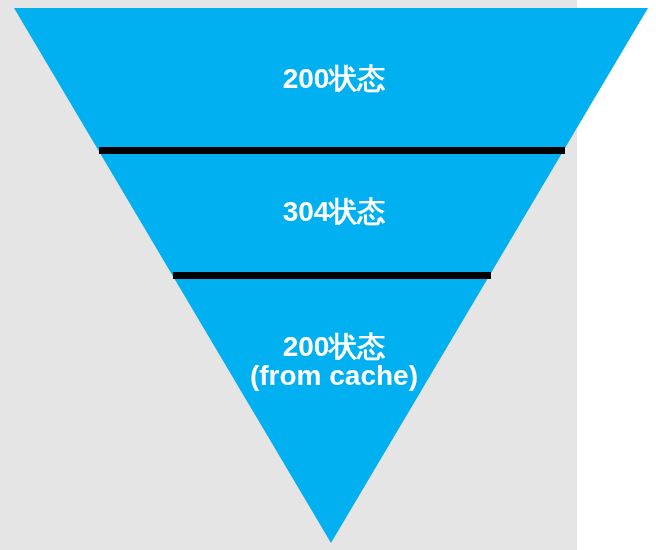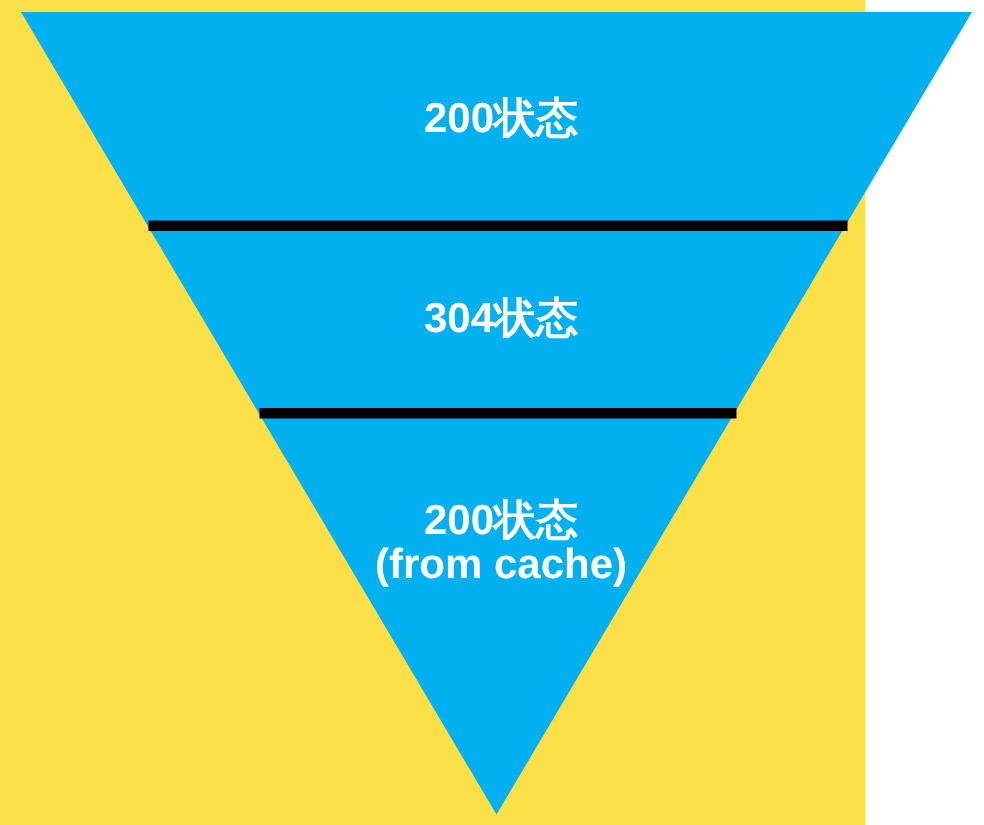--- a/index.html
+++ b/index.html
@@ -7,21 +7,21 @@
     padding: 0;
     background: #ffffff;
     width: 656px;
     height: 550px;
     overflow: hidden;
   }
   .stage {
     position: relative;
     width: 577px;
     height: 550px;
-    background: #fde047;
+    background: #e5e5e5;
   }
   svg {
     display: block;
   }
   .funnel-label {
     font-family: "Liberation Sans", "DejaVu Sans", sans-serif;
     font-weight: bold;
     font-size: 28px;
     text-anchor: middle;
   }

